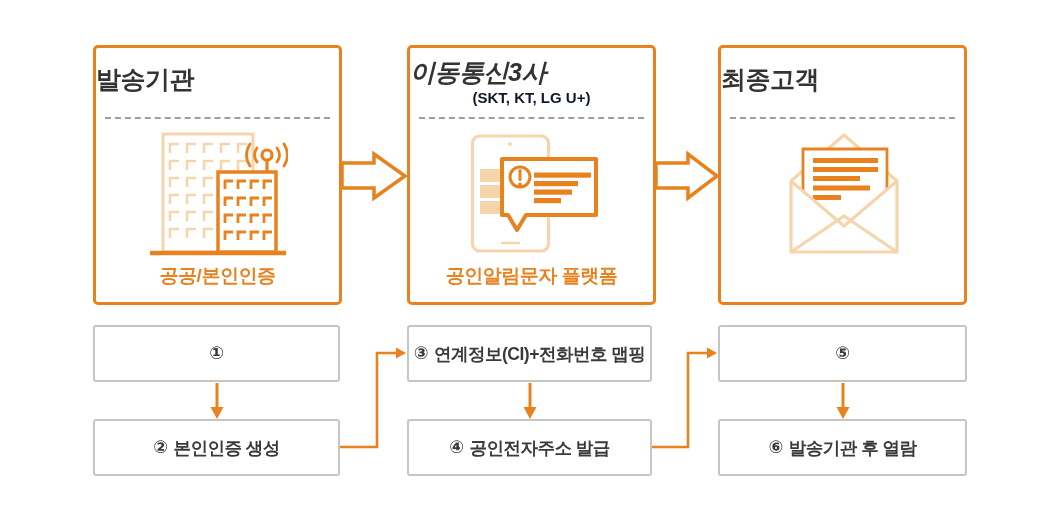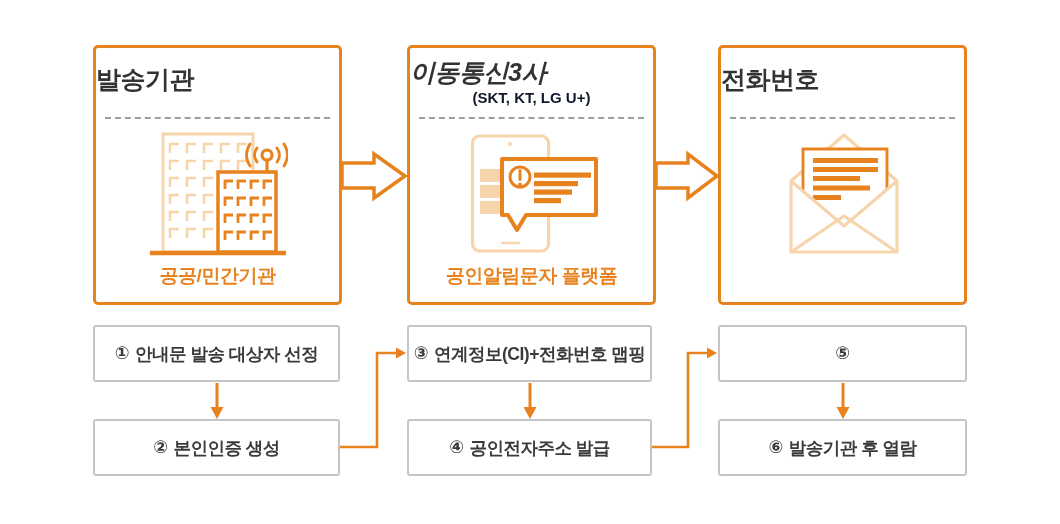--- a/index.html
+++ b/index.html
@@ -71,21 +71,21 @@
         <rect x="15" y="6" width="90" height="118" fill="#fff" stroke="#F7D5AC" stroke-width="3"></rect>
         <path fill="none" stroke="#F7D5AC" stroke-width="2.6" d="M22,25V16H31 M39,25V16H48 M56,25V16H65 M73,25V16H82 M90,25V16H99 M22,42V33H31 M39,42V33H48 M56,42V33H65 M73,42V33H82 M90,42V33H99 M22,59V50H31 M39,59V50H48 M56,59V50H65 M73,59V50H82 M90,59V50H99 M22,76V67H31 M39,76V67H48 M56,76V67H65 M73,76V67H82 M90,76V67H99 M22,93V84H31 M39,93V84H48 M56,93V84H65 M73,93V84H82 M90,93V84H99 M22,110V101H31 M39,110V101H48 M56,110V101H65 M73,110V101H82 M90,110V101H99"></path>
         <line x1="2" y1="125" x2="138" y2="125" stroke="#E8821E" stroke-width="4.5"></line>
         <rect x="70" y="44" width="58" height="80" fill="#fff" stroke="#E8821E" stroke-width="3.5"></rect>
         <path fill="none" stroke="#E8821E" stroke-width="2.8" d="M77,61V53H85 M90,61V53H98 M103,61V53H111 M116,61V53H124 M77,78V70H85 M90,78V70H98 M103,78V70H111 M116,78V70H124 M77,95V87H85 M90,95V87H98 M103,95V87H111 M116,95V87H124 M77,112V104H85 M90,112V104H98 M103,112V104H111 M116,112V104H124"></path>
         <line x1="119" y1="44" x2="119" y2="33" stroke="#E8821E" stroke-width="3.2"></line>
         <circle cx="119" cy="27" r="5" fill="#fff" stroke="#E8821E" stroke-width="3.2"></circle>
         <path fill="none" stroke="#E8821E" stroke-width="2.8" stroke-linecap="round" d="M109,20 Q104,27 109,34 M102,16 Q95,27 102,38 M129,20 Q134,27 129,34 M136,16 Q143,27 136,38"></path>
       </svg>
     </div>
-    <div class="stage-label">공공/민간기관</div>
+    <div class="stage-label">공공/본인인증</div>
   </div>
 
   <div class="stage has-sub" style="left:407px;width:249px;">
     <div class="stage-title">이동통신3사</div>
     <div class="stage-sub">(SKT, KT, LG U+)</div>
     <div class="stage-divider"></div>
     <div class="stage-icon">
       <svg width="135" height="125" viewBox="0 0 135 125">
         <rect x="8.5" y="5" width="76" height="115" rx="7" fill="#fff" stroke="#F7D5AC" stroke-width="3.2"></rect>
         <circle cx="46" cy="13" r="2" fill="#F7D5AC"></circle>
@@ -100,40 +100,39 @@
         <rect x="70" y="41.5" width="57" height="5.2" fill="#E8821E"></rect>
         <rect x="70" y="50" width="44" height="5.2" fill="#E8821E"></rect>
         <rect x="70" y="58.5" width="38" height="5.2" fill="#E8821E"></rect>
         <rect x="70" y="67" width="27" height="5.2" fill="#E8821E"></rect>
       </svg>
     </div>
     <div class="stage-label">공인알림문자 플랫폼</div>
   </div>
 
   <div class="stage" style="left:718px;width:249px;">
-    <div class="stage-title">전화번호</div>
+    <div class="stage-title">최종고객</div>
     <div class="stage-divider"></div>
     <div class="stage-icon">
       <svg width="120" height="130" viewBox="0 0 120 130">
         <path d="M8,53 L61,7 L114,53" fill="none" stroke="#F7D5AC" stroke-width="3.2" stroke-linejoin="round"></path>
         <path d="M20,100 V21 H104 V100" fill="#fff" stroke="#E8821E" stroke-width="2.8"></path>
         <rect x="30" y="30" width="65" height="5" fill="#E8821E"></rect>
         <rect x="30" y="39" width="65" height="5" fill="#E8821E"></rect>
         <rect x="30" y="48" width="47" height="5" fill="#E8821E"></rect>
         <rect x="30" y="57.5" width="57" height="5" fill="#E8821E"></rect>
         <rect x="30" y="67" width="28" height="5" fill="#E8821E"></rect>
         <path d="M8,53 L61,98 L114,53 L114,124 L8,124 Z" fill="#fff" stroke="#F7D5AC" stroke-width="3.2" stroke-linejoin="round"></path>
         <path d="M8,124 L61,88 L114,124" fill="none" stroke="#F7D5AC" stroke-width="3.2" stroke-linejoin="round"></path>
       </svg>
     </div>
   </div>
 
   <div class="step row1 col1">
     <span>①</span>
-    <span>안내문 발송 대상자 선정</span>
   </div>
   <div class="step row2 col1">
     <span>②</span>
     <span>본인인증 생성</span>
   </div>
   <div class="step row1 col2">
     <span>③</span>
     <span>연계정보(CI)+전화번호 맵핑</span>
   </div>
   <div class="step row2 col2">

